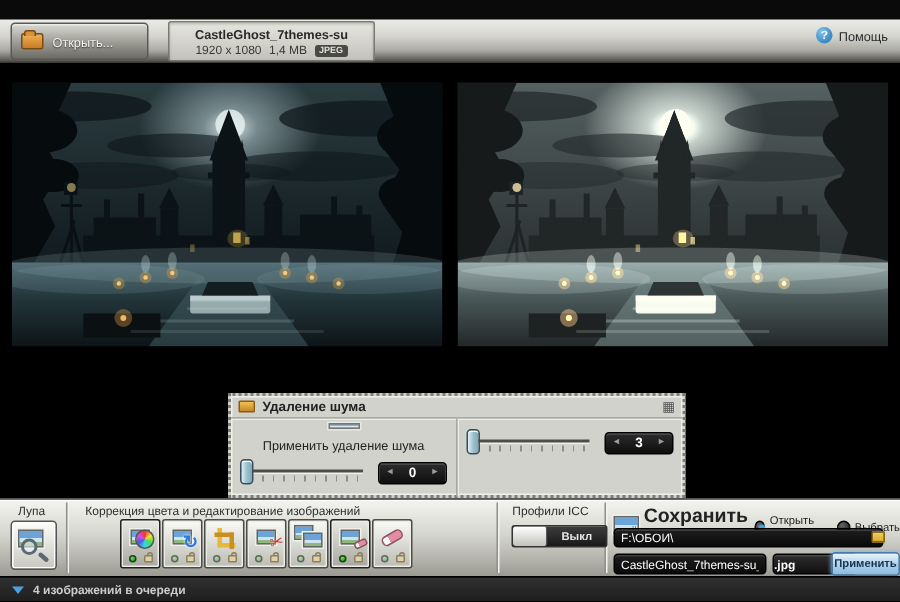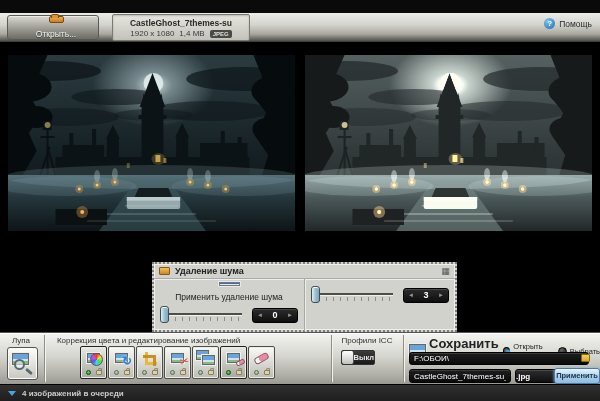--- a/index.html
+++ b/index.html
@@ -13,21 +13,21 @@
   .winbtn { position:absolute; top:2px; width:13px; height:9px; border-radius:2px; border:1px solid #111;
     background:linear-gradient(180deg,#8a8a8a,#4e4e4e); color:#eee; font-size:6px; line-height:7px; text-align:center; }
   .winbtn.close { background:linear-gradient(180deg,#e05a48,#a02а1a); background:linear-gradient(180deg,#e05a48,#a0281a); }
 
   
   .toolbar { position:absolute; left:0; top:13px; width:600px; height:30px;
     background:linear-gradient(180deg,#ecece8 0%,#d4d4ce 40%,#a9a9a1 72%,#5a5a54 94%,#35352f 100%);
     border-bottom:1px solid #000; }
   .open-btn { position:absolute; left:7px; top:2px; width:92px; height:25px; border:1px solid #5a5a54; border-radius:3px;
     background:linear-gradient(180deg,#d9d9d3,#9b9b93 55%,#6b6b63); display:flex; align-items:center; gap:6px; padding-left:6px;
-    box-shadow:inset 0 1px 0 rgba(255,255,255,.5);flex-direction:column; }
+    box-shadow:inset 0 1px 0 rgba(255,255,255,.5); }
   .open-btn span.lbl { font-size:8.5px; color:#f2f2ee; text-shadow:0 1px 1px #333; }
   .folder-ic { width:15px; height:11px; position:relative; background:linear-gradient(180deg,#f0b050,#c87c24); border:1px solid #7a4a12; border-radius:2px; }
   .folder-ic:before { content:""; position:absolute; left:1px; top:-3px; width:6px; height:3px; background:#d89238; border:1px solid #7a4a12; border-bottom:none; border-radius:2px 2px 0 0; }
   .fileinfo { position:absolute; left:112px; top:1px; width:138px; height:27px; border:1px solid #7a7a72;
     background:linear-gradient(180deg,#e6e6e0,#c2c2ba); border-radius:2px; text-align:center; padding-top:3px;
     box-shadow:inset 0 1px 2px rgba(0,0,0,.2); }
   .fileinfo .fname { font-size:8.5px; font-weight:bold; color:#2a2a2a; }
   .fileinfo .fmeta { font-size:8px; color:#3a3a3a; margin-top:1px; display:flex; justify-content:center; gap:5px; align-items:center; }
   .badge { background:#4a4a44; color:#e0e0da; font-size:6px; font-weight:bold; padding:1px 3px; border-radius:2px; }
   .help-btn { position:absolute; right:8px; top:5px; display:flex; align-items:center; gap:4px; }
@@ -98,21 +98,21 @@
   .g-rot { right:2px; bottom:0; color:#2a7ae0; font-size:12px; font-weight:bold; line-height:12px; text-shadow:0 0 2px #fff; }
   .cropmark { position:relative; width:15px; height:13px; }
   .cropmark:before { content:""; position:absolute; left:3px; top:0; width:9px; height:10px; border-left:3px solid #e8b83a; border-bottom:3px solid #e8b83a; }
   .cropmark:after { content:""; position:absolute; left:1px; top:3px; width:10px; height:8px; border-right:3px solid #c89020; border-top:3px solid #c89020; }
   .g-sciss { right:1px; bottom:-1px; color:#d02a2a; font-size:11px; transform:rotate(-15deg); text-shadow:0 0 1px #fff; }
   .ph2 { position:absolute; left:9px; top:6px; }
   .eraser-sm { width:9px; height:5px; background:linear-gradient(90deg,#f2f2f0 0 30%,#e88aa0 30%); border:1px solid #8a5560; border-radius:2px; transform:rotate(-25deg); right:1px; bottom:2px; }
   .eraser-big { width:15px; height:7px; background:linear-gradient(90deg,#f6f6f4 0 32%,#ea8aa2 32%); border:1px solid #8a5560; border-radius:3px; transform:rotate(-30deg); }
 
   .sec-icc { left:331px; width:72px; }
-  .toggle { position:absolute; left:10px; top:17px; width:34px; height:15px; border:1px solid #333; border-radius:2px;
+  .toggle { position:absolute; left:10px; top:17px; width:64px; height:15px; border:1px solid #333; border-radius:2px;
     background:linear-gradient(180deg,#3c3c3c,#1a1a1a); display:flex;align-items:flex-end; }
   .knob { width:23px; height:13px; border-radius:2px; background:linear-gradient(180deg,#ffffff,#c2c2bc); border-right:1px solid #555; }
   .tog-lbl { flex:1; color:#e8e8e8; font-size:7.5px; font-weight:bold; text-align:center; line-height:13px; }
 
   .sec-save { left:403px; width:197px; }
   .save-row1 { position:absolute; left:6px; top:3px; display:flex; align-items:center; gap:4px; }
   .save-ic { position:relative; width:20px; height:14px; }
   .save-ic .ph { position:absolute; left:0; top:0; }
   .save-ic .arr { position:absolute; right:-2px; bottom:-3px; color:#2a7ae0; font-size:10px; line-height:10px; text-shadow:0 0 1px #fff; }
   .save-lbl { font-size:13px; font-weight:bold; color:#222; }

